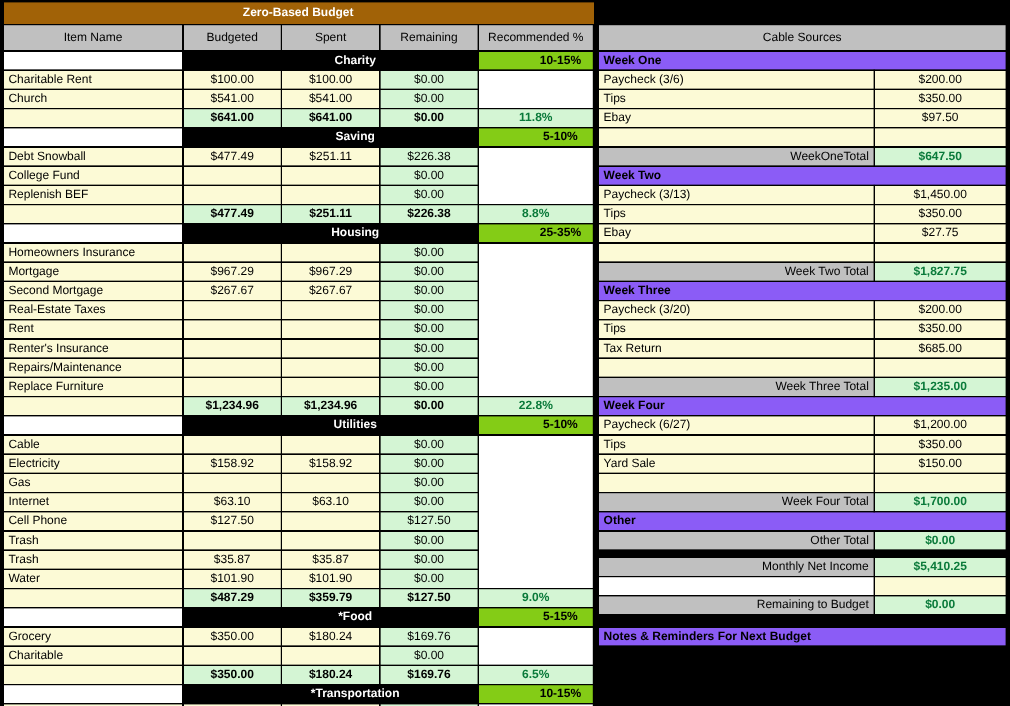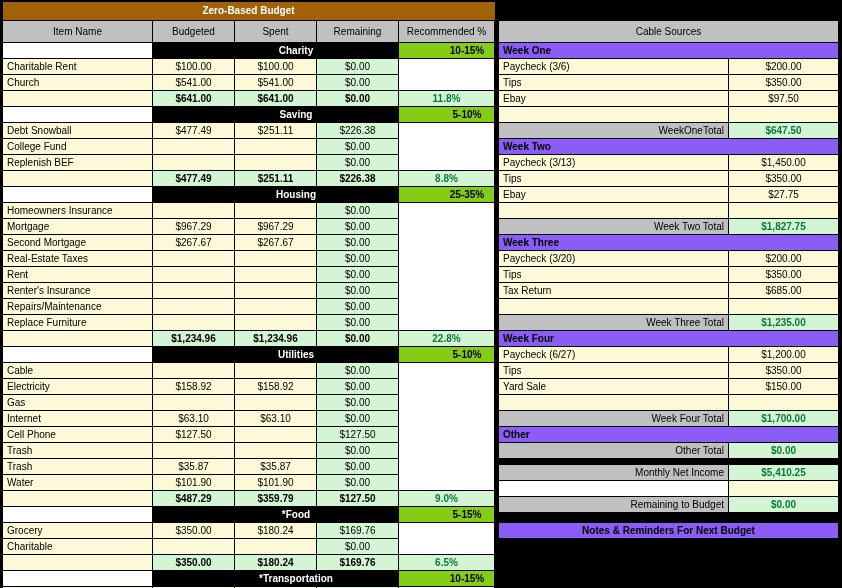--- a/index.html
+++ b/index.html
@@ -422,19 +422,19 @@
             <td class="cream"></td>
           </tr>
           <tr>
             <td class="total-label">Remaining to Budget</td>
             <td class="mint num bold green-text">$0.00</td>
           </tr>
           <tr>
             <td colspan="2" class="black" style="height:10px"></td>
           </tr>
           <tr>
-            <td colspan="2" class="gray bold" style="text-align:center">Notes &amp; Reminders For Next Budget</td>
+            <td colspan="2" class="gray bold" style="">Notes &amp; Reminders For Next Budget</td>
           </tr>
         </tbody>
 </table>
 </div>
 
 </div>
 
 </body></html>

